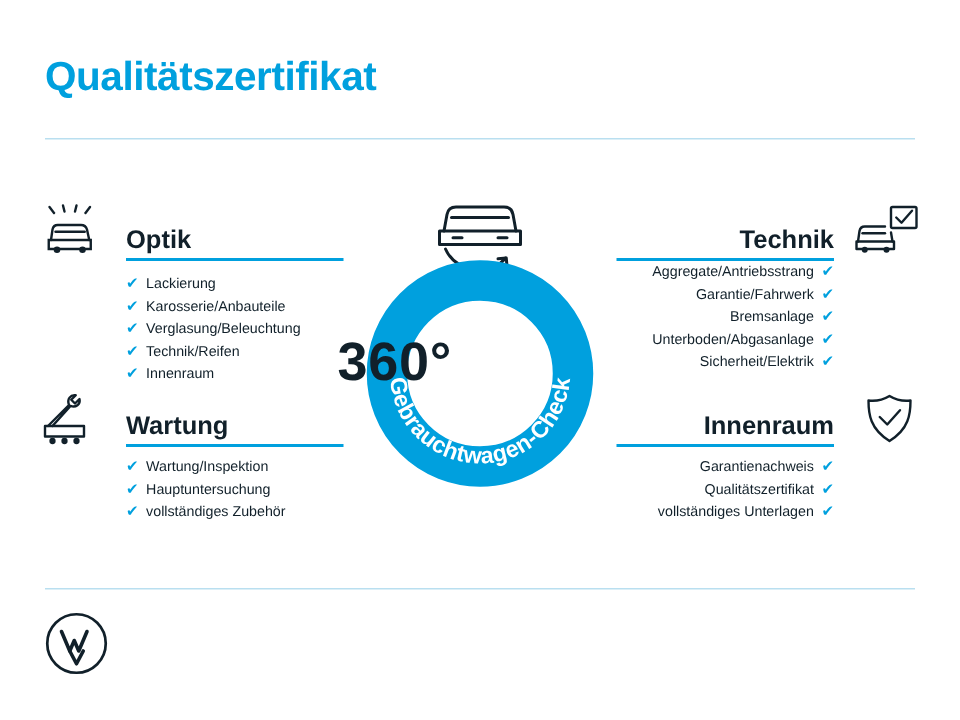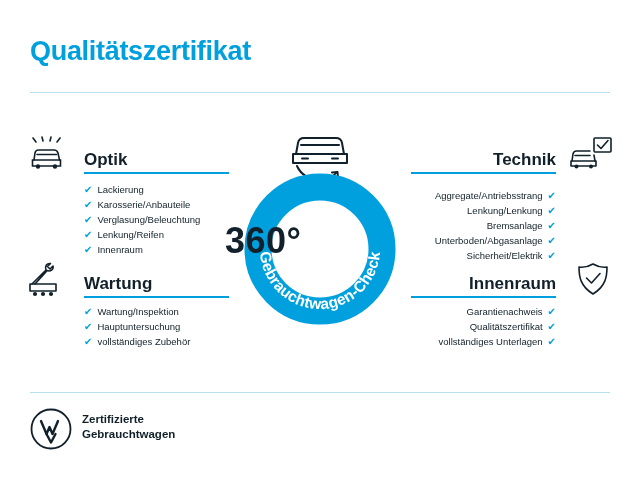--- a/index.html
+++ b/index.html
@@ -156,21 +156,21 @@
     <div class="row">
         <span class="check">✔</span>
         <span>Karosserie/Anbauteile</span>
       </div>
     <div class="row">
         <span class="check">✔</span>
         <span>Verglasung/Beleuchtung</span>
       </div>
     <div class="row">
         <span class="check">✔</span>
-        <span>Lenkung/Reifen</span>
+        <span>Technik/Reifen</span>
       </div>
     <div class="row">
         <span class="check">✔</span>
         <span>Innenraum</span>
       </div>
   </div>
 
   <div class="icon" style="left:570px; top:136px;">
     <svg width="44" height="36" viewBox="0 0 44 36">
       <g fill="none" stroke="#11202a" stroke-width="1.6" stroke-linecap="round" stroke-linejoin="round">
@@ -180,27 +180,27 @@
         <circle cx="6.5" cy="30.5" r="2" fill="#11202a" stroke="none"></circle>
         <circle cx="21" cy="30.5" r="2" fill="#11202a" stroke="none"></circle>
         <path d="M5 19.5 L20 19.5"></path>
         <rect x="24" y="2" width="17" height="14" rx="1"></rect>
         <path d="M27.5 9 L31 12.5 L38 4.5"></path>
       </g>
     </svg>
   </div>
   <div class="col-head" style="right:84px; top:150px; text-align:left;">Technik</div>
   <div class="head-rule" style="right:84px; top:172px; width:145px;"></div>
-  <div class="list right" style="right:84px; top:188px; width:220px;">
+  <div class="list right" style="right:84px; top:174px; width:220px;">
     <div class="row">
         <span>Aggregate/Antriebsstrang</span>
         <span class="check">✔</span>
       </div>
     <div class="row">
-        <span>Lenkung/Lenkung</span>
+        <span>Garantie/Fahrwerk</span>
         <span class="check">✔</span>
       </div>
     <div class="row">
         <span>Bremsanlage</span>
         <span class="check">✔</span>
       </div>
     <div class="row">
         <span>Unterboden/Abgasanlage</span>
         <span class="check">✔</span>
       </div>
@@ -297,18 +297,14 @@
   <div class="footer-rule"></div>
   <div class="vw-logo">
     <svg width="42" height="42" viewBox="0 0 42 42">
       <circle cx="21" cy="21" r="19.5" fill="none" stroke="#11202a" stroke-width="1.8"></circle>
       <g fill="none" stroke="#11202a" stroke-width="2.4" stroke-linecap="round" stroke-linejoin="round">
         <path d="M11 13 L16.5 26 L19.5 19 L22.5 26 L28 13"></path>
         <path d="M16.5 26 L21 34.5 L25.5 26"></path>
       </g>
     </svg>
   </div>
-  <div class="footer-text">
-    <div>Zertifizierte</div>
-    <div>Gebrauchtwagen</div>
-  </div>
 
 </div>
 
 </body></html>

